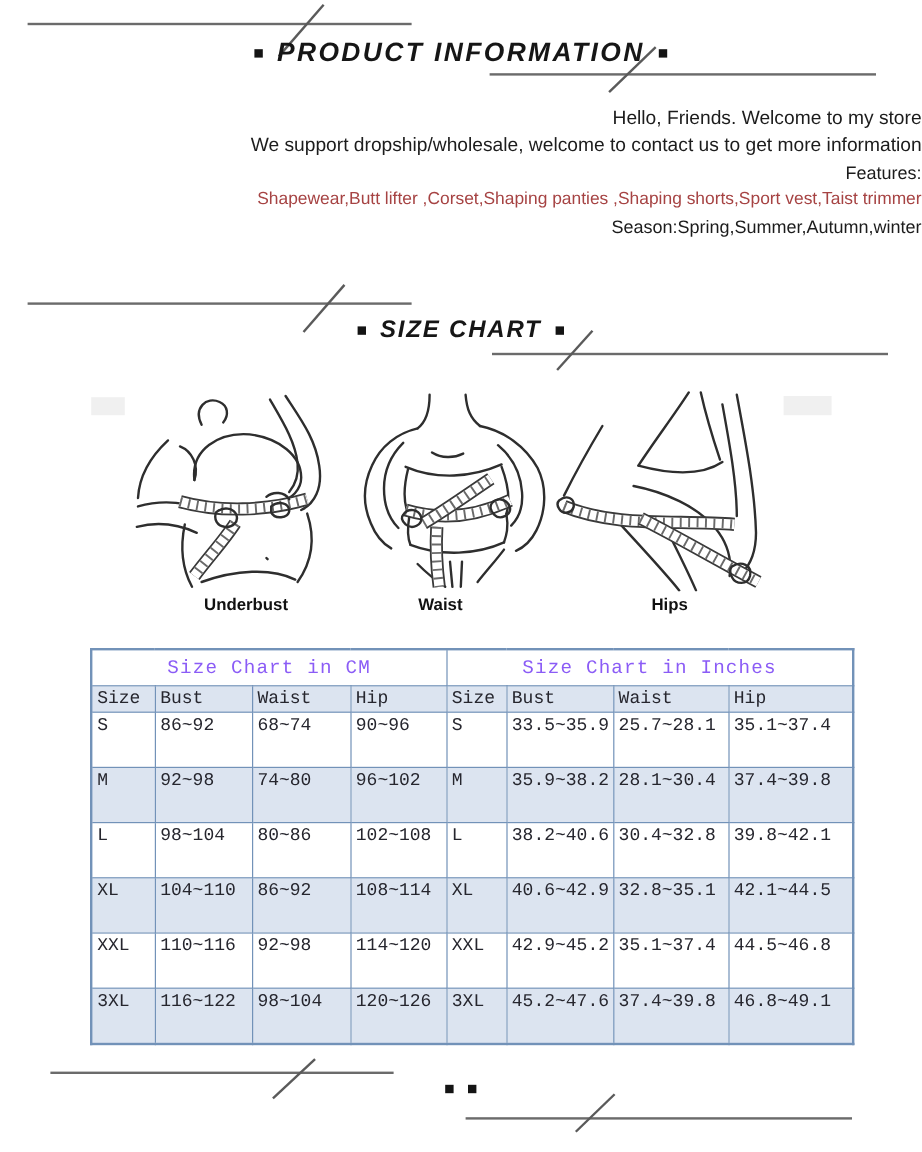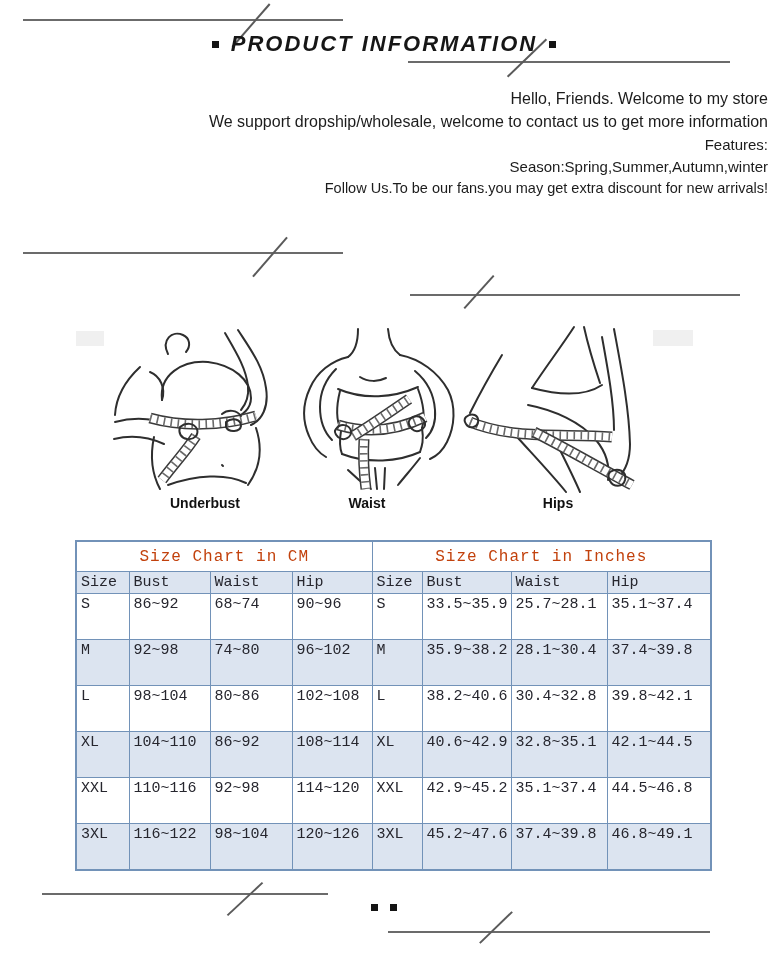--- a/index.html
+++ b/index.html
@@ -37,21 +37,21 @@
   .tape-inner{stroke:#ffffff;stroke-width:8;fill:none;stroke-linecap:butt;}
   .tape-rungs{stroke:#6a6a6a;stroke-width:8;fill:none;stroke-dasharray:1.6 5.4;stroke-linecap:butt;}
   .artifact{position:absolute;background:#f0f0f0;}
 
   
   .size-table{position:absolute;left:75px;top:540px;width:635px;border-collapse:collapse;
               table-layout:fixed;font-family:"Liberation Mono",monospace;}
   .size-table th,.size-table td{border:1px solid #7292b8;overflow:hidden;}
   .size-table{border:2px solid #7292b8;}
   .tbl-title th{height:27px;font-size:16px;font-weight:normal;letter-spacing:1px;
-                color:#c2410c;text-align:center;background:#fff;}
+                color:#8b5cf6;text-align:center;background:#fff;}
   .col-hdr td{height:21px;background:#dce4f0;font-size:15px;color:#26262e;
               text-align:left;padding:0 0 0 4px;font-weight:normal;}
   .data-row td{height:43px;vertical-align:top;font-size:15px;color:#26262e;
                padding:2px 0 0 4px;background:#fff;}
   .data-row.alt td{background:#dce4f0;}
 </style>
 </head>
 <body>
 
 <div class="stage">
@@ -63,26 +63,31 @@
     <span class="sec-title">PRODUCT INFORMATION</span>
     <span class="sq"></span>
   </div>
   <div class="hline" style="left:408px;top:61px;width:322px"></div>
   <div class="slash" style="left:526px;top:31px;height:54px;transform:rotate(46deg)"></div>
 
   <div class="intro">
     <div class="in-16">Hello, Friends. Welcome to my store</div>
     <div class="in-16">We support dropship/wholesale, welcome to contact us to get more information</div>
     <div class="in-15">Features:</div>
+    <div class="in-14 features-red">Shapewear,Butt lifter ,Corset,Shaping panties ,Shaping shorts,Sport vest,Taist trimmer</div>
     <div class="in-15">Season:Spring,Summer,Autumn,winter</div>
-    <div class="in-14">Follow Us.To be our fans.you may get extra discount for new arrivals!</div>
   </div>
 
   <div class="hline" style="left:23px;top:252px;width:320px"></div>
   <div class="slash" style="left:269px;top:231px;height:52px;transform:rotate(41deg)"></div>
+  <div class="sec" id="hdr-size" style="top:264px">
+    <span class="sq"></span>
+    <span class="sec-title">SIZE CHART</span>
+    <span class="sq"></span>
+  </div>
   <div class="hline" style="left:410px;top:294px;width:330px"></div>
   <div class="slash" style="left:478px;top:270px;height:44px;transform:rotate(42deg)"></div>
 
   <div class="artifact" style="left:76px;top:331px;width:28px;height:15px"></div>
   <div class="artifact" style="left:653px;top:330px;width:40px;height:16px"></div>
 
   <svg class="fig" style="left:110px;top:327px" width="185" height="165" viewBox="0 0 185 165">
     <g>
       <path class="line" d="M58,27 C51,13 62,3 73,8 C80,11 81,19 76,25"></path>
       <path class="line" d="M128,3 C141,23 153,39 156,61 C159,80 152,93 141,98"></path>

